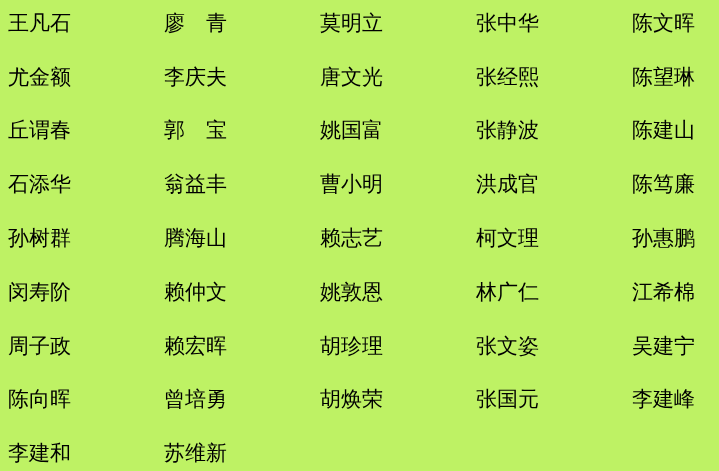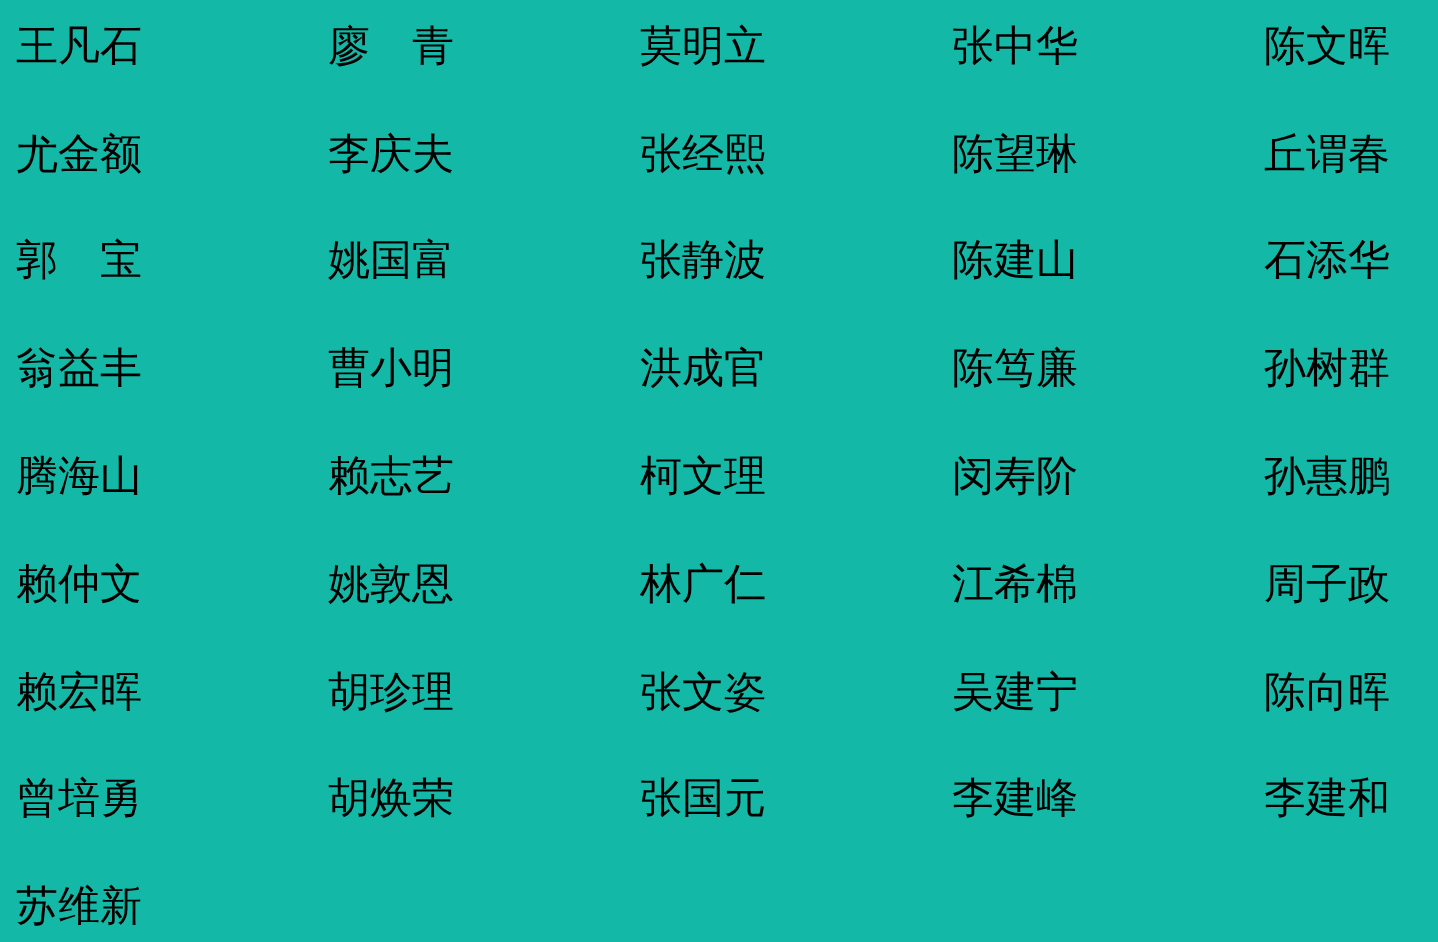--- a/index.html
+++ b/index.html
@@ -9,21 +9,21 @@
   }
   body {
     width: 719px;
     height: 471px;
     overflow: hidden;
     position: relative;
   }
   .page {
     position: absolute;
     inset: 0;
-    background: #14b8a6;
+    background: #bef264;
   }
   .name-grid {
     position: absolute;
     left: 8px;
     top: -4px;
     display: grid;
     grid-template-columns: repeat(5, 63px);
     column-gap: 93px;
     grid-auto-rows: 53.8px;
     font-family: "Liberation Serif", "DejaVu Serif", serif;
@@ -43,42 +43,43 @@
 <div class="page">
   <div class="name-grid">
     <span class="name-cell">王凡石</span>
     <span class="name-cell">廖　青</span>
     <span class="name-cell">莫明立</span>
     <span class="name-cell">张中华</span>
     <span class="name-cell">陈文晖</span>
 
     <span class="name-cell">尤金额</span>
     <span class="name-cell">李庆夫</span>
+    <span class="name-cell">唐文光</span>
     <span class="name-cell">张经熙</span>
     <span class="name-cell">陈望琳</span>
 
     <span class="name-cell">丘谓春</span>
     <span class="name-cell">郭　宝</span>
     <span class="name-cell">姚国富</span>
     <span class="name-cell">张静波</span>
     <span class="name-cell">陈建山</span>
 
     <span class="name-cell">石添华</span>
     <span class="name-cell">翁益丰</span>
     <span class="name-cell">曹小明</span>
     <span class="name-cell">洪成官</span>
     <span class="name-cell">陈笃廉</span>
 
     <span class="name-cell">孙树群</span>
     <span class="name-cell">腾海山</span>
     <span class="name-cell">赖志艺</span>
     <span class="name-cell">柯文理</span>
+    <span class="name-cell">孙惠鹏</span>
+
     <span class="name-cell">闵寿阶</span>
-
-    <span class="name-cell">孙惠鹏</span>
     <span class="name-cell">赖仲文</span>
     <span class="name-cell">姚敦恩</span>
     <span class="name-cell">林广仁</span>
 
     <span class="name-cell">江希棉</span>
     <span class="name-cell">周子政</span>
     <span class="name-cell">赖宏晖</span>
     <span class="name-cell">胡珍理</span>
     <span class="name-cell">张文姿</span>
 

